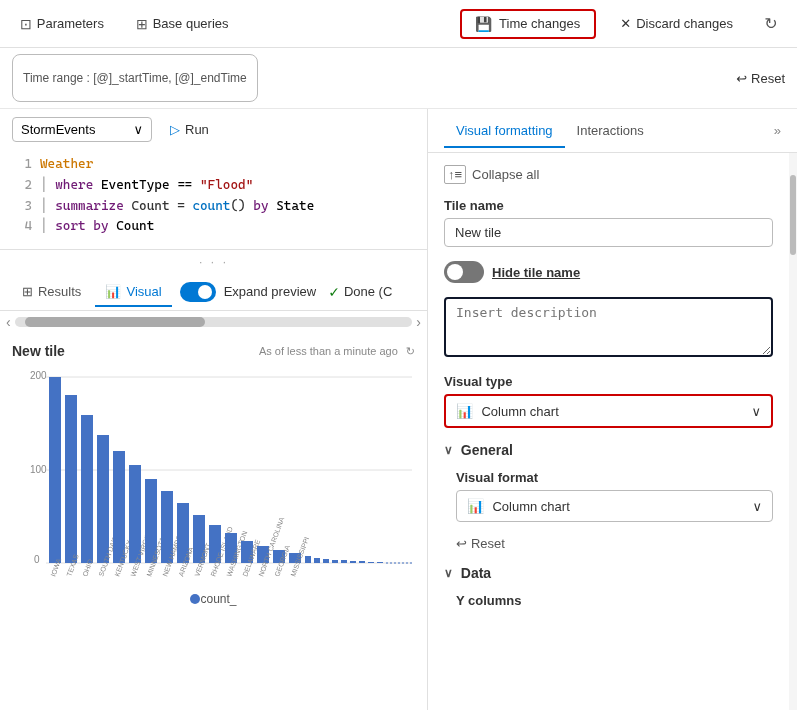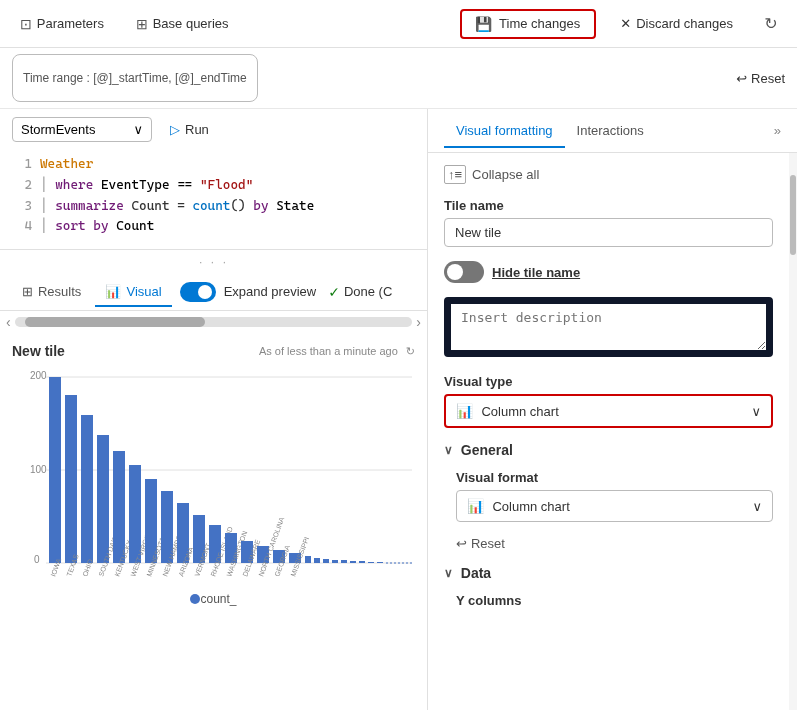--- a/index.html
+++ b/index.html
@@ -171,21 +171,21 @@
       cursor: pointer; font-size: 13px; margin-bottom: 14px;
     }
 
     .form-group { margin-bottom: 14px; }
     .form-label { font-size: 13px; font-weight: 600; color: #333; margin-bottom: 5px; display: block; }
     .form-input {
       width: 100%; border: 1px solid #bbb; border-radius: 4px; padding: 6px 10px;
       font-size: 13px; color: #333; outline: none;
     }
     .form-textarea {
-      width: 100%; border: 7px solid #0f172a; border-radius: 4px; padding: 6px 10px;
+      width: 100%; border: 2px solid #0f172a; border-radius: 4px; padding: 6px 10px;
       font-size: 13px; color: #999; min-height: 60px; resize: vertical; outline: none;
     }
 
     
     .toggle-row {
       display: flex; align-items: center; gap: 8px; margin-bottom: 14px;
     }
     .small-toggle {
       position: relative; display: inline-block; width: 40px; height: 22px;
     }

